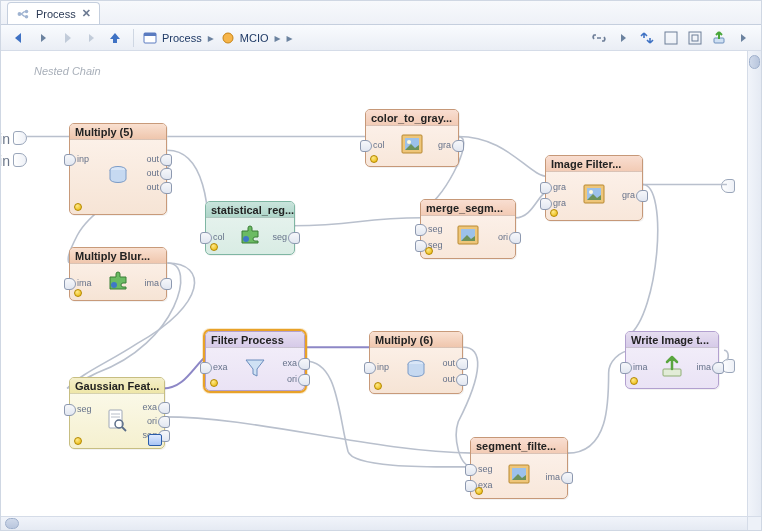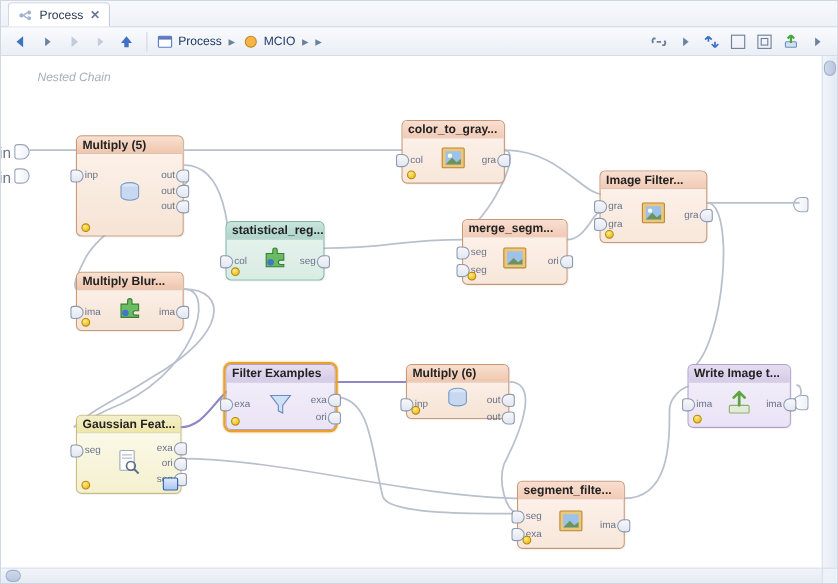--- a/index.html
+++ b/index.html
@@ -370,41 +370,41 @@
                   <circle cx="16" cy="18" r="4" fill="none" stroke="#5a6d88" stroke-width="1.5"></circle>
                   <line x1="19" y1="21" x2="23" y2="25" stroke="#5a6d88" stroke-width="1.8"></line>
                 </svg>
             </span>
             <span class="status"></span>
             <span class="bpflag"></span>
           </div>
         </div>
 
         <div class="node lav lav-sel" style="left:198px; top:272px; width:100px; height:60px;">
-          <div class="titlebar">Filter Examples</div>
+          <div class="titlebar">Filter Process</div>
           <div class="body">
             <div class="port in" style="top:14px;">
                 <span>exa</span>
               </div>
             <div class="port out" style="top:10px;">
                 <span>exa</span>
               </div>
             <div class="port out" style="top:26px;">
                 <span>ori</span>
               </div>
             <span class="icon">
               <svg class="svg28" viewBox="0 0 28 28">
                   <path d="M5 6 h18 l-7 9 v7 l-4 -2 v-5 z" fill="#cfe1f4" stroke="#6a8cbd"></path>
                 </svg>
             </span>
             <span class="status"></span>
           </div>
         </div>
 
-        <div class="node peach" style="left:362px; top:272px; width:94px; height:50px;">
+        <div class="node peach" style="left:362px; top:272px; width:94px; height:63px;">
           <div class="titlebar">Multiply (6)</div>
           <div class="body">
             <div class="port in" style="top:14px;">
                 <span>inp</span>
               </div>
             <div class="port out" style="top:10px;">
                 <span>out</span>
               </div>
             <div class="port out" style="top:26px;">
                 <span>out</span>

